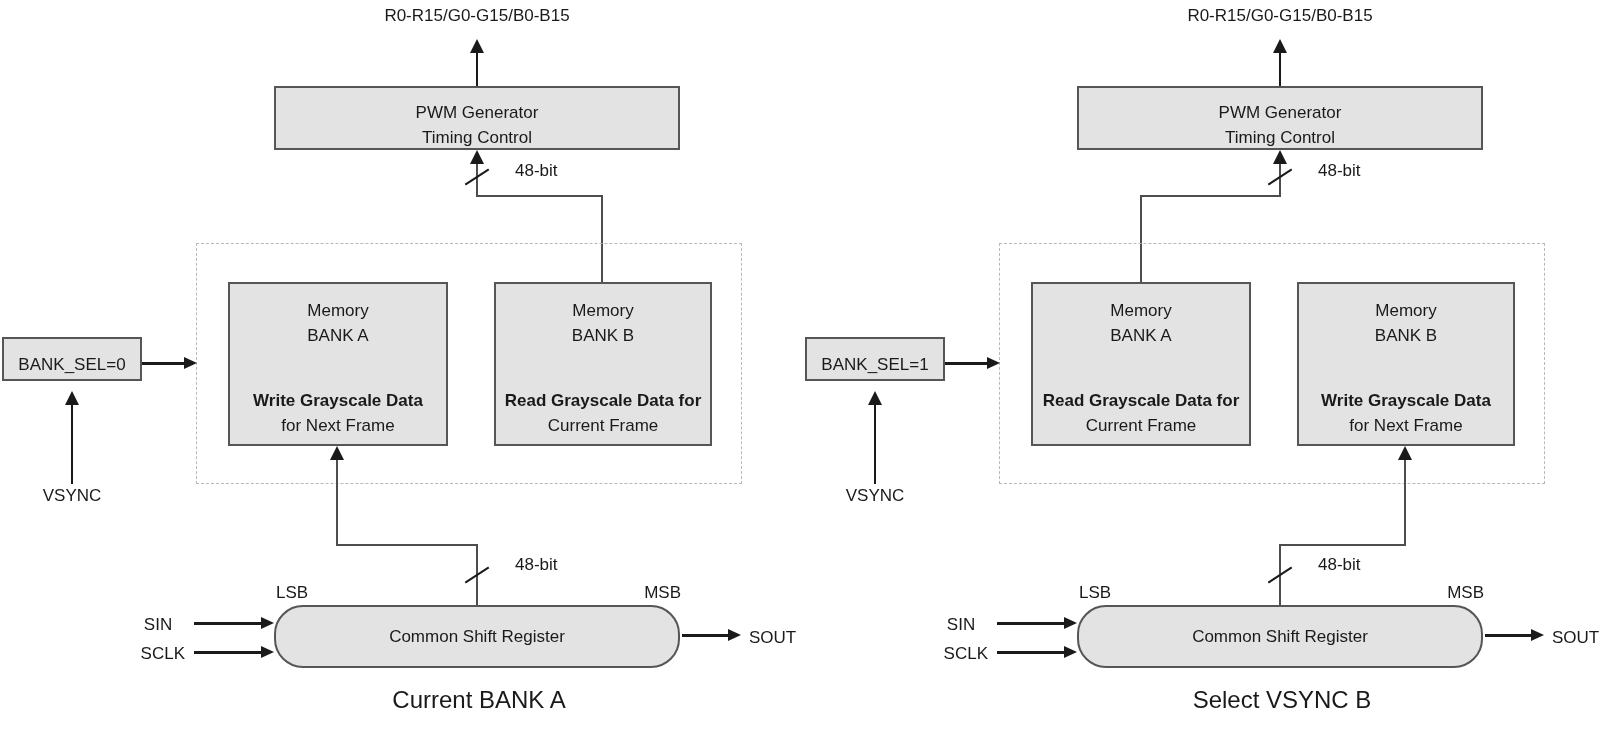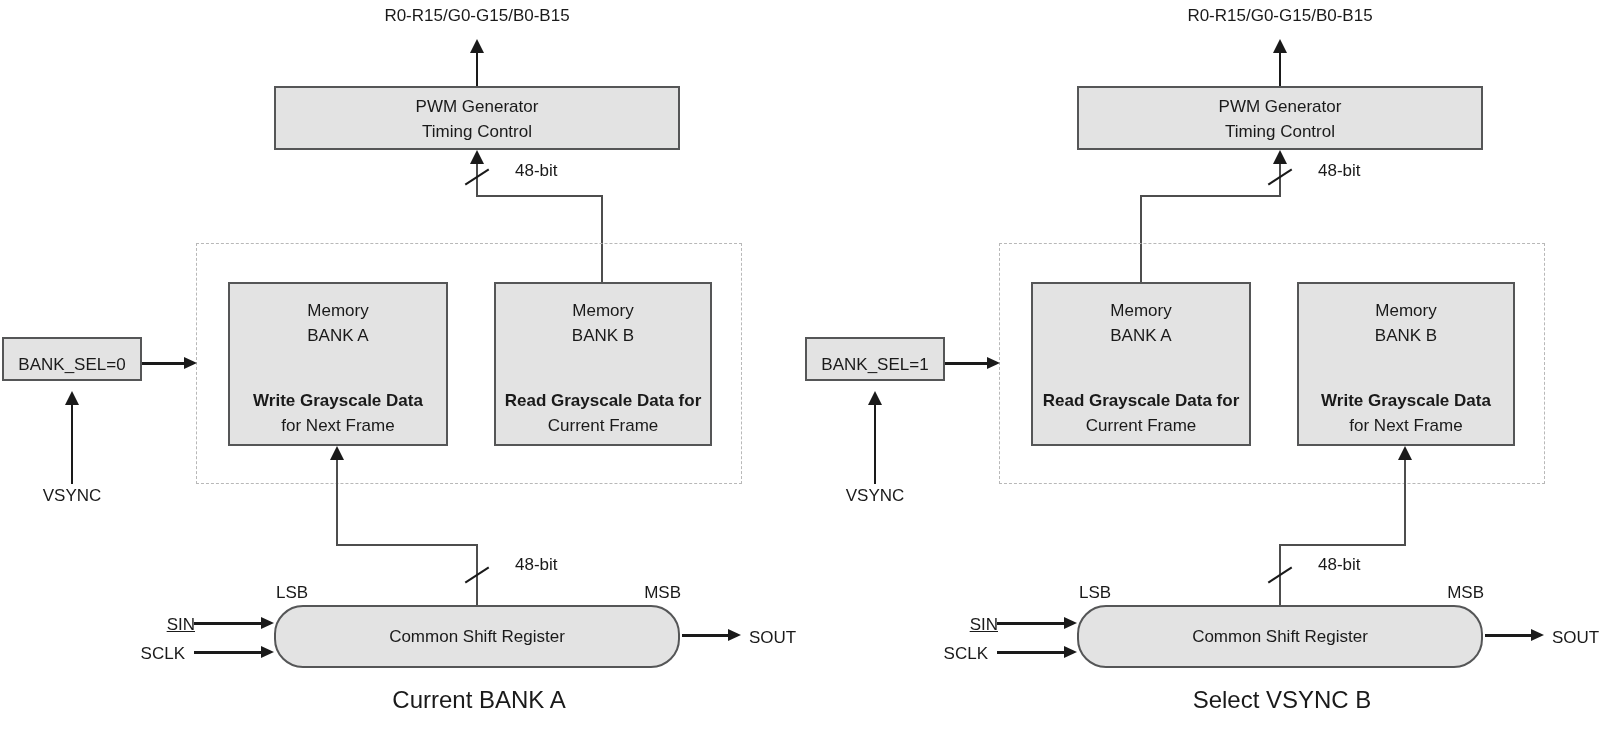--- a/index.html
+++ b/index.html
@@ -4,38 +4,38 @@
 <style>
   html,body { margin:0; padding:0; background:#ffffff; }
   body { font-family:"Liberation Sans", sans-serif; color:#1a1a1a; }
   .canvas { position:relative; width:1612px; height:738px; background:#ffffff; overflow:hidden; }
   .diagram { position:absolute; top:0; width:809px; height:738px; }
   .pos-left  { left:0; }
   .pos-right { left:803px; }
 
   
   .box { position:absolute; background:#e3e3e3; border:2px solid #555657; box-sizing:border-box; text-align:center; }
-  .pwm      { left:274px; top:86px;  width:406px; height:64px; padding-top:6px; line-height:25px; font-size:17px; }
+  .pwm      { left:274px; top:86px;  width:406px; height:64px; padding-top:12px; line-height:25px; font-size:17px; }
   .membank  { top:282px; height:164px; font-size:17px; line-height:25px; padding-top:14px; }
   .bank-a-box { left:228px; width:220px; }
   .bank-b-box { left:494px; width:218px; }
   .bank-desc  { margin-top:40px;font-weight:bold; }
   .banksel  { left:2px;   top:337px; width:140px; height:44px; line-height:51px; font-size:17px; }
   .register { left:274px; top:605px; width:406px; height:63px; line-height:59px; font-size:17px;border-radius:29px; }
   .dashed   { position:absolute; left:196px; top:243px; width:546px; height:241px;
               border:1px dashed #b8b8b8; box-sizing:border-box; }
 
   
   .lbl { position:absolute; font-size:17px; white-space:nowrap; }
   .io-lbl    { left:327px; top:6px;   width:300px; text-align:center; }
   .bus-top   { left:515px; top:161px; }
   .bus-bot   { left:515px; top:555px; }
   .lsb       { left:276px; top:583px; }
   .msb       { left:625px; top:583px; width:56px; text-align:right; }
-  .sin-lbl   { left:141px; top:615px; width:54px; text-align:right;text-decoration:underline; }
+  .sin-lbl   { left:131px; top:615px; width:54px; text-align:center; }
   .sclk-lbl  { left:131px; top:644px; width:54px; text-align:right; }
   .sout-lbl  { left:749px; top:628px; }
   .vsync-lbl { left:22px;  top:486px; width:100px; text-align:center; }
   .caption   { position:absolute; left:329px; top:686px; width:300px; text-align:center; font-size:24px; }
 
   
   .line { position:absolute; background:#1a1a1a; }
   .conn { position:absolute; background:#4d4d4d; }
   .ah-up    { position:absolute; width:0; height:0; border-left:7px solid transparent;
               border-right:7px solid transparent; border-bottom:14px solid #1a1a1a; }

